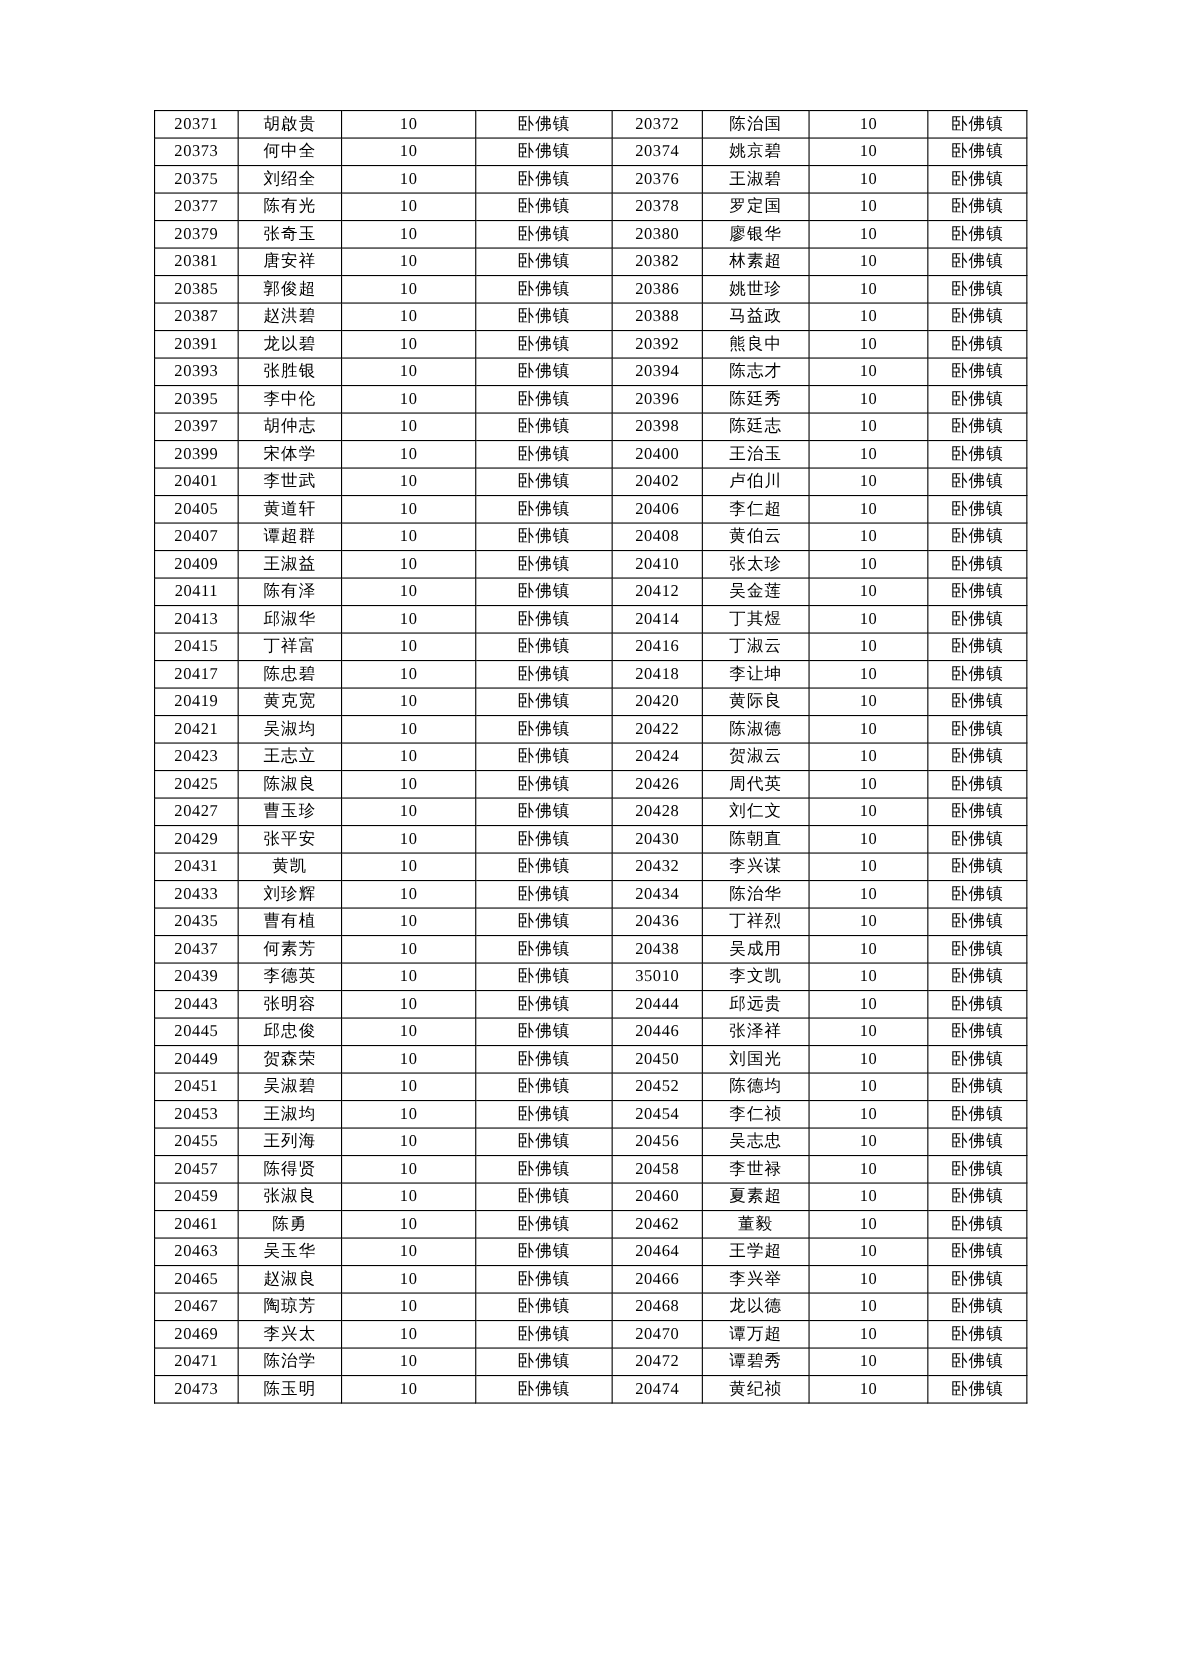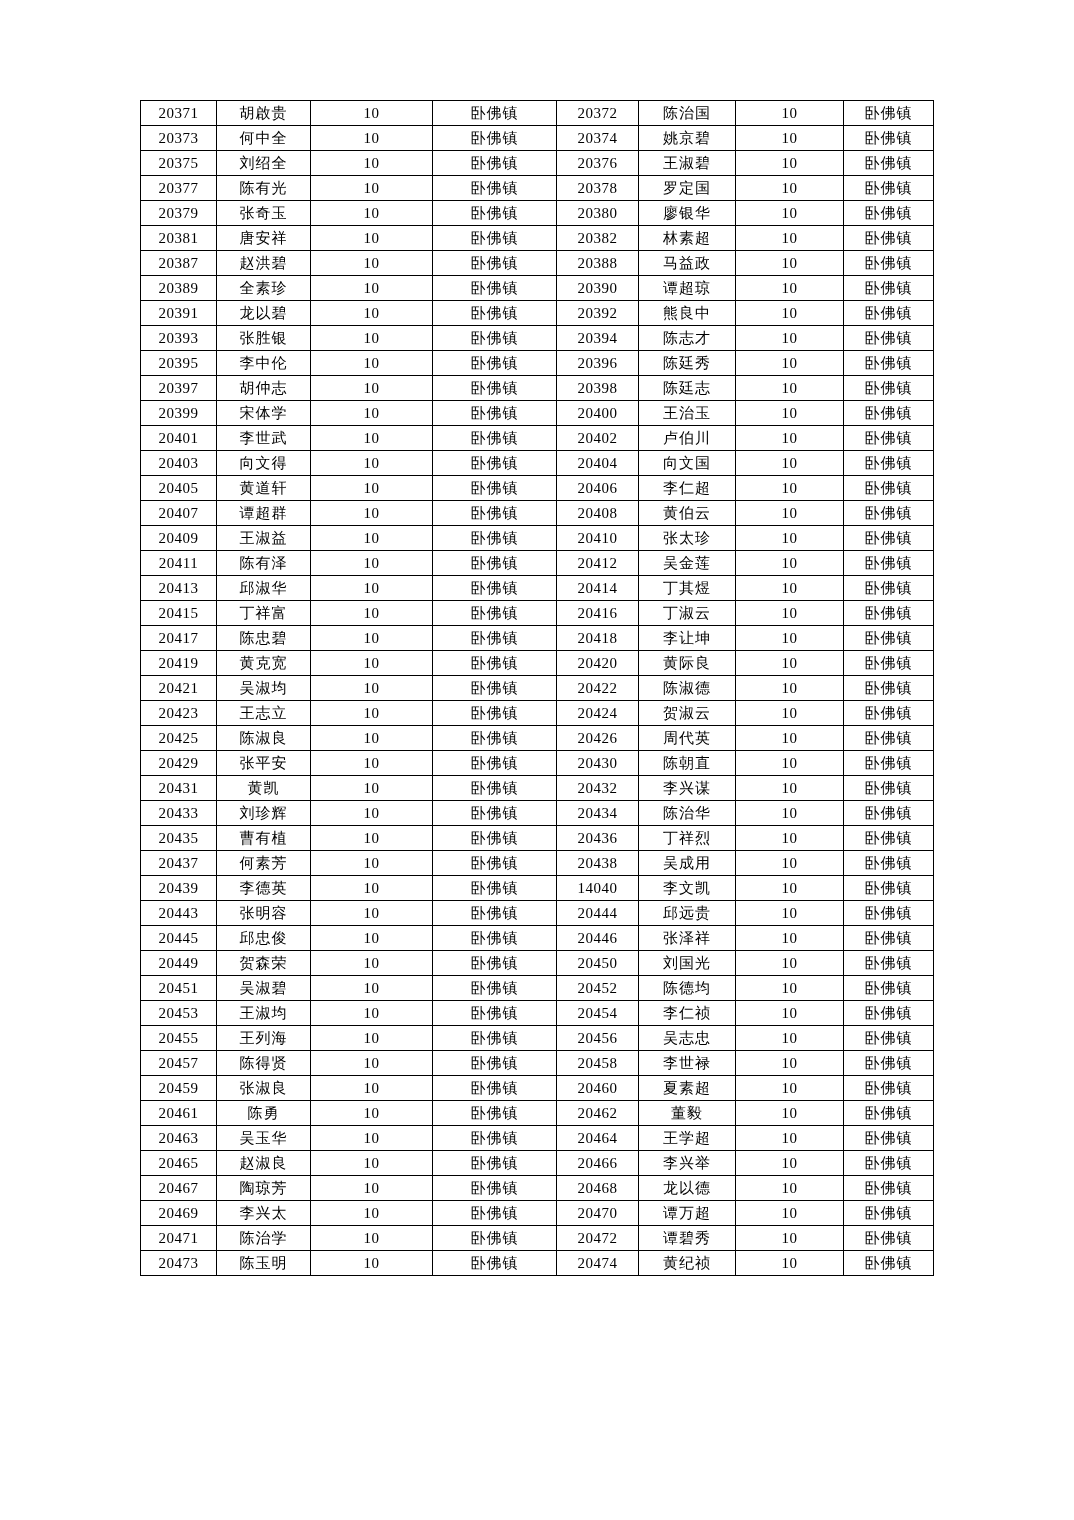--- a/index.html
+++ b/index.html
@@ -118,40 +118,40 @@
           <td class="id-cell">20381</td>
           <td class="name-cell">唐安祥</td>
           <td class="id-cell">10</td>
           <td class="name-cell">卧佛镇</td>
           <td class="id-cell">20382</td>
           <td class="name-cell">林素超</td>
           <td class="id-cell">10</td>
           <td class="name-cell">卧佛镇</td>
         </tr>
         <tr>
+          <td class="id-cell">20385</td>
+          <td class="name-cell">郭俊超</td>
+          <td class="id-cell">10</td>
+          <td class="name-cell">卧佛镇</td>
+          <td class="id-cell">20386</td>
+          <td class="name-cell">姚世珍</td>
+          <td class="id-cell">10</td>
+          <td class="name-cell">卧佛镇</td>
+        </tr>
+        <tr>
           <td class="id-cell">20387</td>
           <td class="name-cell">赵洪碧</td>
           <td class="id-cell">10</td>
           <td class="name-cell">卧佛镇</td>
           <td class="id-cell">20388</td>
           <td class="name-cell">马益政</td>
           <td class="id-cell">10</td>
           <td class="name-cell">卧佛镇</td>
         </tr>
         <tr>
-          <td class="id-cell">20389</td>
-          <td class="name-cell">全素珍</td>
-          <td class="id-cell">10</td>
-          <td class="name-cell">卧佛镇</td>
-          <td class="id-cell">20390</td>
-          <td class="name-cell">谭超琼</td>
-          <td class="id-cell">10</td>
-          <td class="name-cell">卧佛镇</td>
-        </tr>
-        <tr>
           <td class="id-cell">20391</td>
           <td class="name-cell">龙以碧</td>
           <td class="id-cell">10</td>
           <td class="name-cell">卧佛镇</td>
           <td class="id-cell">20392</td>
           <td class="name-cell">熊良中</td>
           <td class="id-cell">10</td>
           <td class="name-cell">卧佛镇</td>
         </tr>
         <tr>
@@ -198,30 +198,20 @@
           <td class="id-cell">20401</td>
           <td class="name-cell">李世武</td>
           <td class="id-cell">10</td>
           <td class="name-cell">卧佛镇</td>
           <td class="id-cell">20402</td>
           <td class="name-cell">卢伯川</td>
           <td class="id-cell">10</td>
           <td class="name-cell">卧佛镇</td>
         </tr>
         <tr>
-          <td class="id-cell">20403</td>
-          <td class="name-cell">向文得</td>
-          <td class="id-cell">10</td>
-          <td class="name-cell">卧佛镇</td>
-          <td class="id-cell">20404</td>
-          <td class="name-cell">向文国</td>
-          <td class="id-cell">10</td>
-          <td class="name-cell">卧佛镇</td>
-        </tr>
-        <tr>
           <td class="id-cell">20405</td>
           <td class="name-cell">黄道轩</td>
           <td class="id-cell">10</td>
           <td class="name-cell">卧佛镇</td>
           <td class="id-cell">20406</td>
           <td class="name-cell">李仁超</td>
           <td class="id-cell">10</td>
           <td class="name-cell">卧佛镇</td>
         </tr>
         <tr>
@@ -318,20 +308,30 @@
           <td class="id-cell">20425</td>
           <td class="name-cell">陈淑良</td>
           <td class="id-cell">10</td>
           <td class="name-cell">卧佛镇</td>
           <td class="id-cell">20426</td>
           <td class="name-cell">周代英</td>
           <td class="id-cell">10</td>
           <td class="name-cell">卧佛镇</td>
         </tr>
         <tr>
+          <td class="id-cell">20427</td>
+          <td class="name-cell">曹玉珍</td>
+          <td class="id-cell">10</td>
+          <td class="name-cell">卧佛镇</td>
+          <td class="id-cell">20428</td>
+          <td class="name-cell">刘仁文</td>
+          <td class="id-cell">10</td>
+          <td class="name-cell">卧佛镇</td>
+        </tr>
+        <tr>
           <td class="id-cell">20429</td>
           <td class="name-cell">张平安</td>
           <td class="id-cell">10</td>
           <td class="name-cell">卧佛镇</td>
           <td class="id-cell">20430</td>
           <td class="name-cell">陈朝直</td>
           <td class="id-cell">10</td>
           <td class="name-cell">卧佛镇</td>
         </tr>
         <tr>
@@ -372,21 +372,21 @@
           <td class="id-cell">20438</td>
           <td class="name-cell">吴成用</td>
           <td class="id-cell">10</td>
           <td class="name-cell">卧佛镇</td>
         </tr>
         <tr>
           <td class="id-cell">20439</td>
           <td class="name-cell">李德英</td>
           <td class="id-cell">10</td>
           <td class="name-cell">卧佛镇</td>
-          <td class="id-cell">14040</td>
+          <td class="id-cell">35010</td>
           <td class="name-cell">李文凯</td>
           <td class="id-cell">10</td>
           <td class="name-cell">卧佛镇</td>
         </tr>
         <tr>
           <td class="id-cell">20443</td>
           <td class="name-cell">张明容</td>
           <td class="id-cell">10</td>
           <td class="name-cell">卧佛镇</td>
           <td class="id-cell">20444</td>

